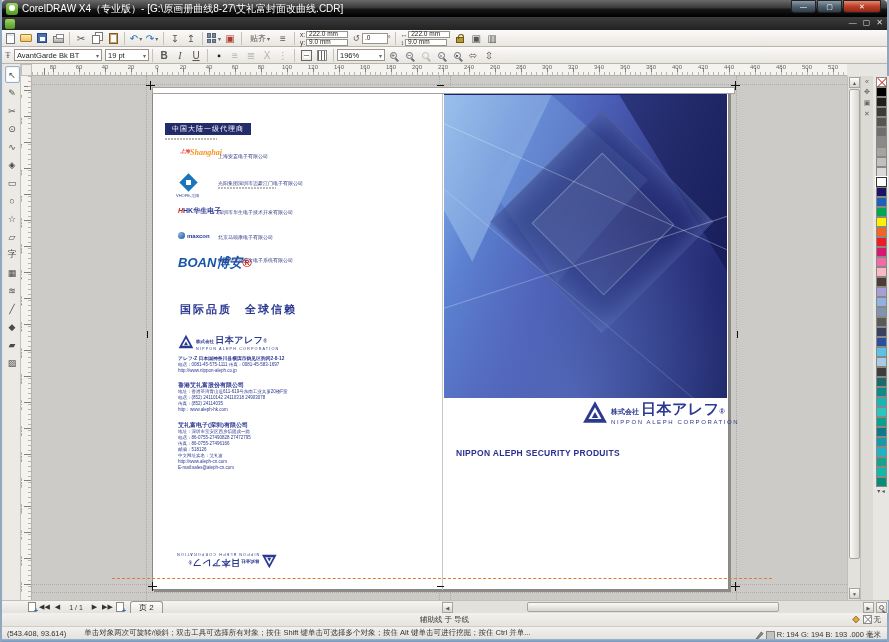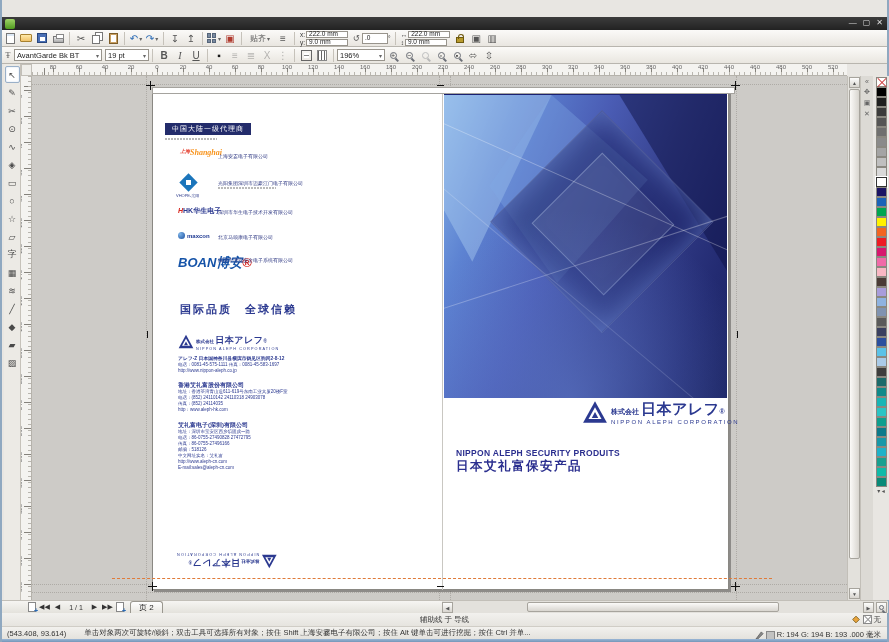--- a/index.html
+++ b/index.html
@@ -144,20 +144,29 @@
 .swx:before,.swx:after{content:"";position:absolute;left:-1px;top:3.2px;width:10px;height:1px;background:#999}
 .swx:before{transform:rotate(45deg)}.swx:after{transform:rotate(-45deg)}
 .swc{width:9px;height:9px;border:1px solid #888}
 #winbottom{position:absolute;left:0;top:639px;width:100%;height:3px;background:linear-gradient(#9ab6d6,#7596b8)}
 </style>
 </head>
 <body>
 
 <div id="win">
 
+  <div id="titlebar">
+    <span class="appicon"></span>
+    <span>CorelDRAW X4（专业版）- [G:\原画册曲线8-27\艾礼富封面改曲线.CDR]</span>
+    <span id="titlebtns">
+      <span class="winbtn">—</span>
+      <span class="winbtn">▢</span>
+      <span class="winbtn close">✕</span>
+    </span>
+  </div>
 
   <div id="menubar">
     <span class="docicon"></span>
   </div>
   <div id="docbtns">
     <span>—</span>
     <span>▢</span>
     <span>✕</span>
   </div>
 
@@ -479,21 +488,20 @@
             <path d="M12 11 L15 16.5 H9 Z" fill="#2b3990"></path>
           </svg>
         <span class="tx" style="margin-left:3px">
           <div class="r1" style="font-size:7px"><span>株式会社</span> <b style="font-size:15px">日本アレフ</b><span>®</span></div>
           <div class="r2" style="font-size:6px;letter-spacing:1.6px">NIPPON ALEPH CORPORATION</div>
         </span>
       </div>
 
       <div id="covertitles">
         <div class="en">NIPPON ALEPH SECURITY PRODUITS</div>
-        <div class="cn">日本艾礼富保安产品</div>
       </div>
     </div>
 
     <div id="selstrip"></div>
     <div class="hplus" style="left:114px;top:5px"></div>
     <div class="hplus" style="left:699px;top:5px"></div>
     <div class="hplus" style="left:116px;top:506px"></div>
     <div class="hplus" style="left:699px;top:506px"></div>
     <div class="htick" style="left:405px;top:9px"></div>
     <div class="htick" style="left:405px;top:510px"></div>
@@ -583,21 +591,21 @@
   </div>
   <div id="fillinfo">
     <svg width="10" height="9" viewBox="0 0 12 10">
         <path d="M2 5 L6 1 L10 5 L6 9 Z" fill="#e8a33c" stroke="#7a5a14" stroke-width="1"></path>
       </svg>
     <span class="swx"></span>
     <span>无</span>
   </div>
   <div id="hintbar">
     <span style="margin-left:5px">(543.408, 93.614)</span>
-    <span style="margin-left:18px">单击对象两次可旋转/倾斜；双击工具可选择所有对象；按住 Shift 上海安霎电子有限公司；按住 Alt 键单击可进行挖掘；按住 Ctrl 并单...</span>
+    <span style="margin-left:18px">单击对象两次可旋转/倾斜；双击工具可选择所有对象；按住 Shift 键单击可选择多个对象；按住 Alt 键单击可进行挖掘；按住 Ctrl 并单...</span>
   </div>
   <div id="outlinfo">
     <svg width="9" height="9" viewBox="0 0 10 10">
         <path d="M1 9 L7 1 L9 3 L3 9 Z" fill="#888" stroke="#555" stroke-width="0.8"></path>
       </svg>
     <span class="swc" style="background:#c2c2c1"></span>
     <span>R: 194 G: 194 B: 193 .000 毫米</span>
   </div>
   <div id="winbottom"></div>
 </div>

